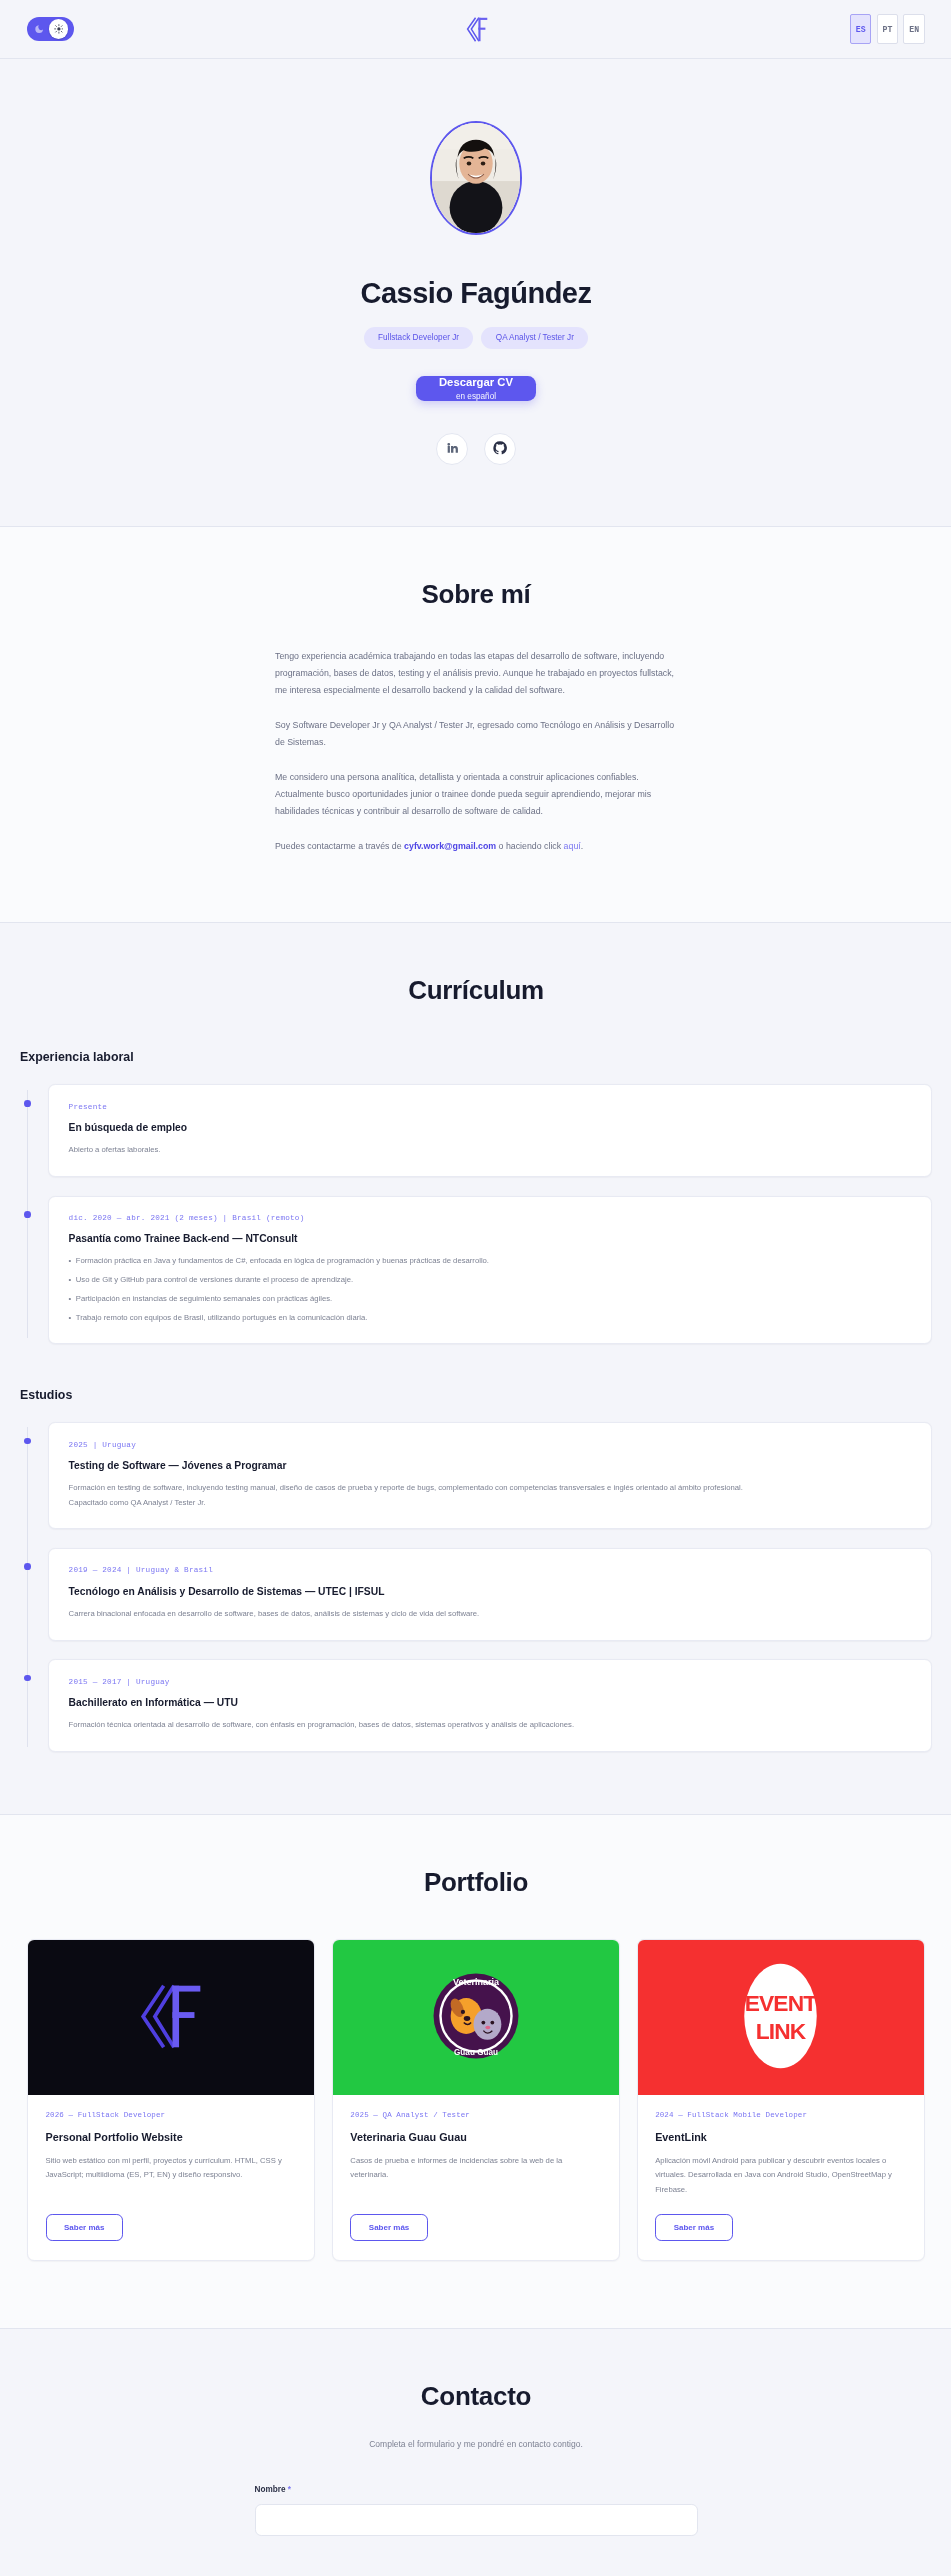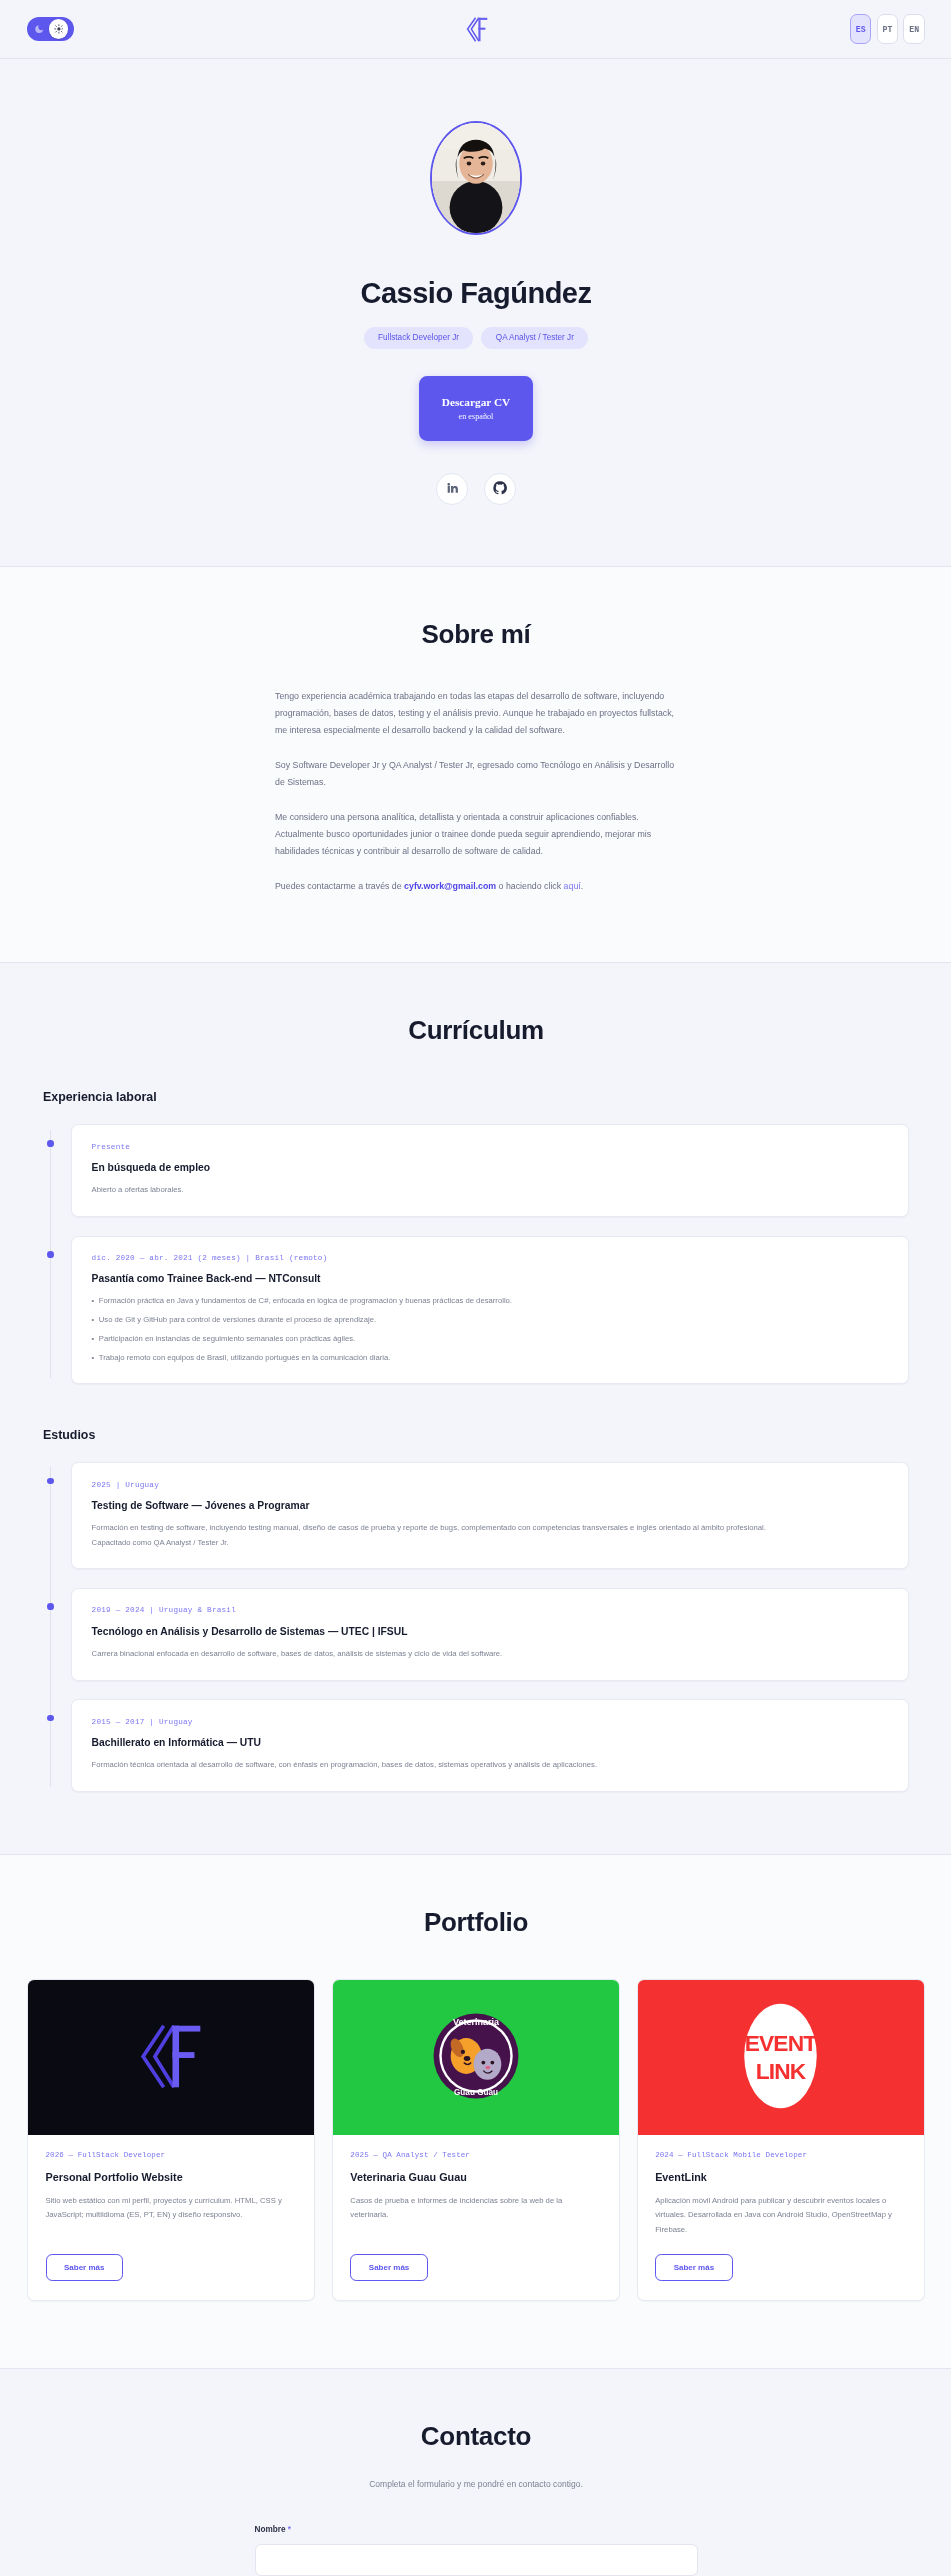--- a/index.html
+++ b/index.html
@@ -48,21 +48,21 @@
   }
   .brand-logo {
     position: absolute; left: 50%; top: 50%;
     transform: translate(-50%, -50%);
     width: 33px; height: 33px;
     display: flex; align-items: center; justify-content: center;
   }
   .lang-group { display: flex; gap: 5.2px; }
   .lang-btn {
     width: 21.6px; height: 30px;
-    border-radius: 7px;
+    border-radius: 2px;
     border: 0.5px solid #dcdfeb;
     background: #ffffff;
     color: #6b7085;
     font-size: 8.2px; font-weight: 600;
     font-family: "Liberation Mono", monospace;
     cursor: pointer;
     display: flex; align-items: center; justify-content: center;
   }
   .lang-btn.active {
     background: #e4e3fd;
@@ -113,24 +113,23 @@
     font-weight: 500;
     white-space: nowrap;
   }
   .cta-btn {
     margin: 27px auto 16px;
     display: block;
     background: #5d57ee;
     color: #ffffff;
     border: none;
     border-radius: 8.2px;
-    padding: 20px 23px;
+    padding: 0 23px;
     cursor: pointer;
     box-shadow: 0 3.1px 9.3px rgba(93,87,238,.28);
-    font-family: Liberation Serif, serif;
   }
   .cta-main { font-size: 11.3px; font-weight: 700; display:block; }
   .cta-sub  { font-size: 8.2px; font-weight: 500; display:block; margin-top: 4.1px; opacity: .95; }
   .social-row { margin-top: 32px; display:flex; justify-content:center; gap: 15.5px; }
   .social-btn {
     width: 32px; height: 32px; border-radius: 50%;
     background: #ffffff;
     border: 0.5px solid #e4e7f1;
     display:flex; align-items:center; justify-content:center;
     cursor:pointer;
@@ -144,21 +143,21 @@
   .about-body p {
     font-size: 8.8px; line-height: 1.95;
     color: #6b7085;
     margin-bottom: 17.5px;
   }
   .about-body p:last-child { margin-bottom: 0; }
   .link-accent { color: #4f46e5; font-weight: 700; text-decoration: none; }
   .link-plain  { color: #7c78f0; text-decoration: none; }
 
   
-  .cv { padding: 52px 43px 62px; }
+  .cv { padding: 52px 20px 62px; }
   .cv-subhead {
     font-size: 12.4px; font-weight: 800;
     margin: 44px 0 20.6px;
     color: #171b2e;
   }
   .timeline { position: relative; padding-left: 28px; }
   .timeline::before {
     content: ""; position: absolute;
     left: 7.2px; top: 5.2px; bottom: 5.2px;
     width: 1px; background: #dfe2ee;

